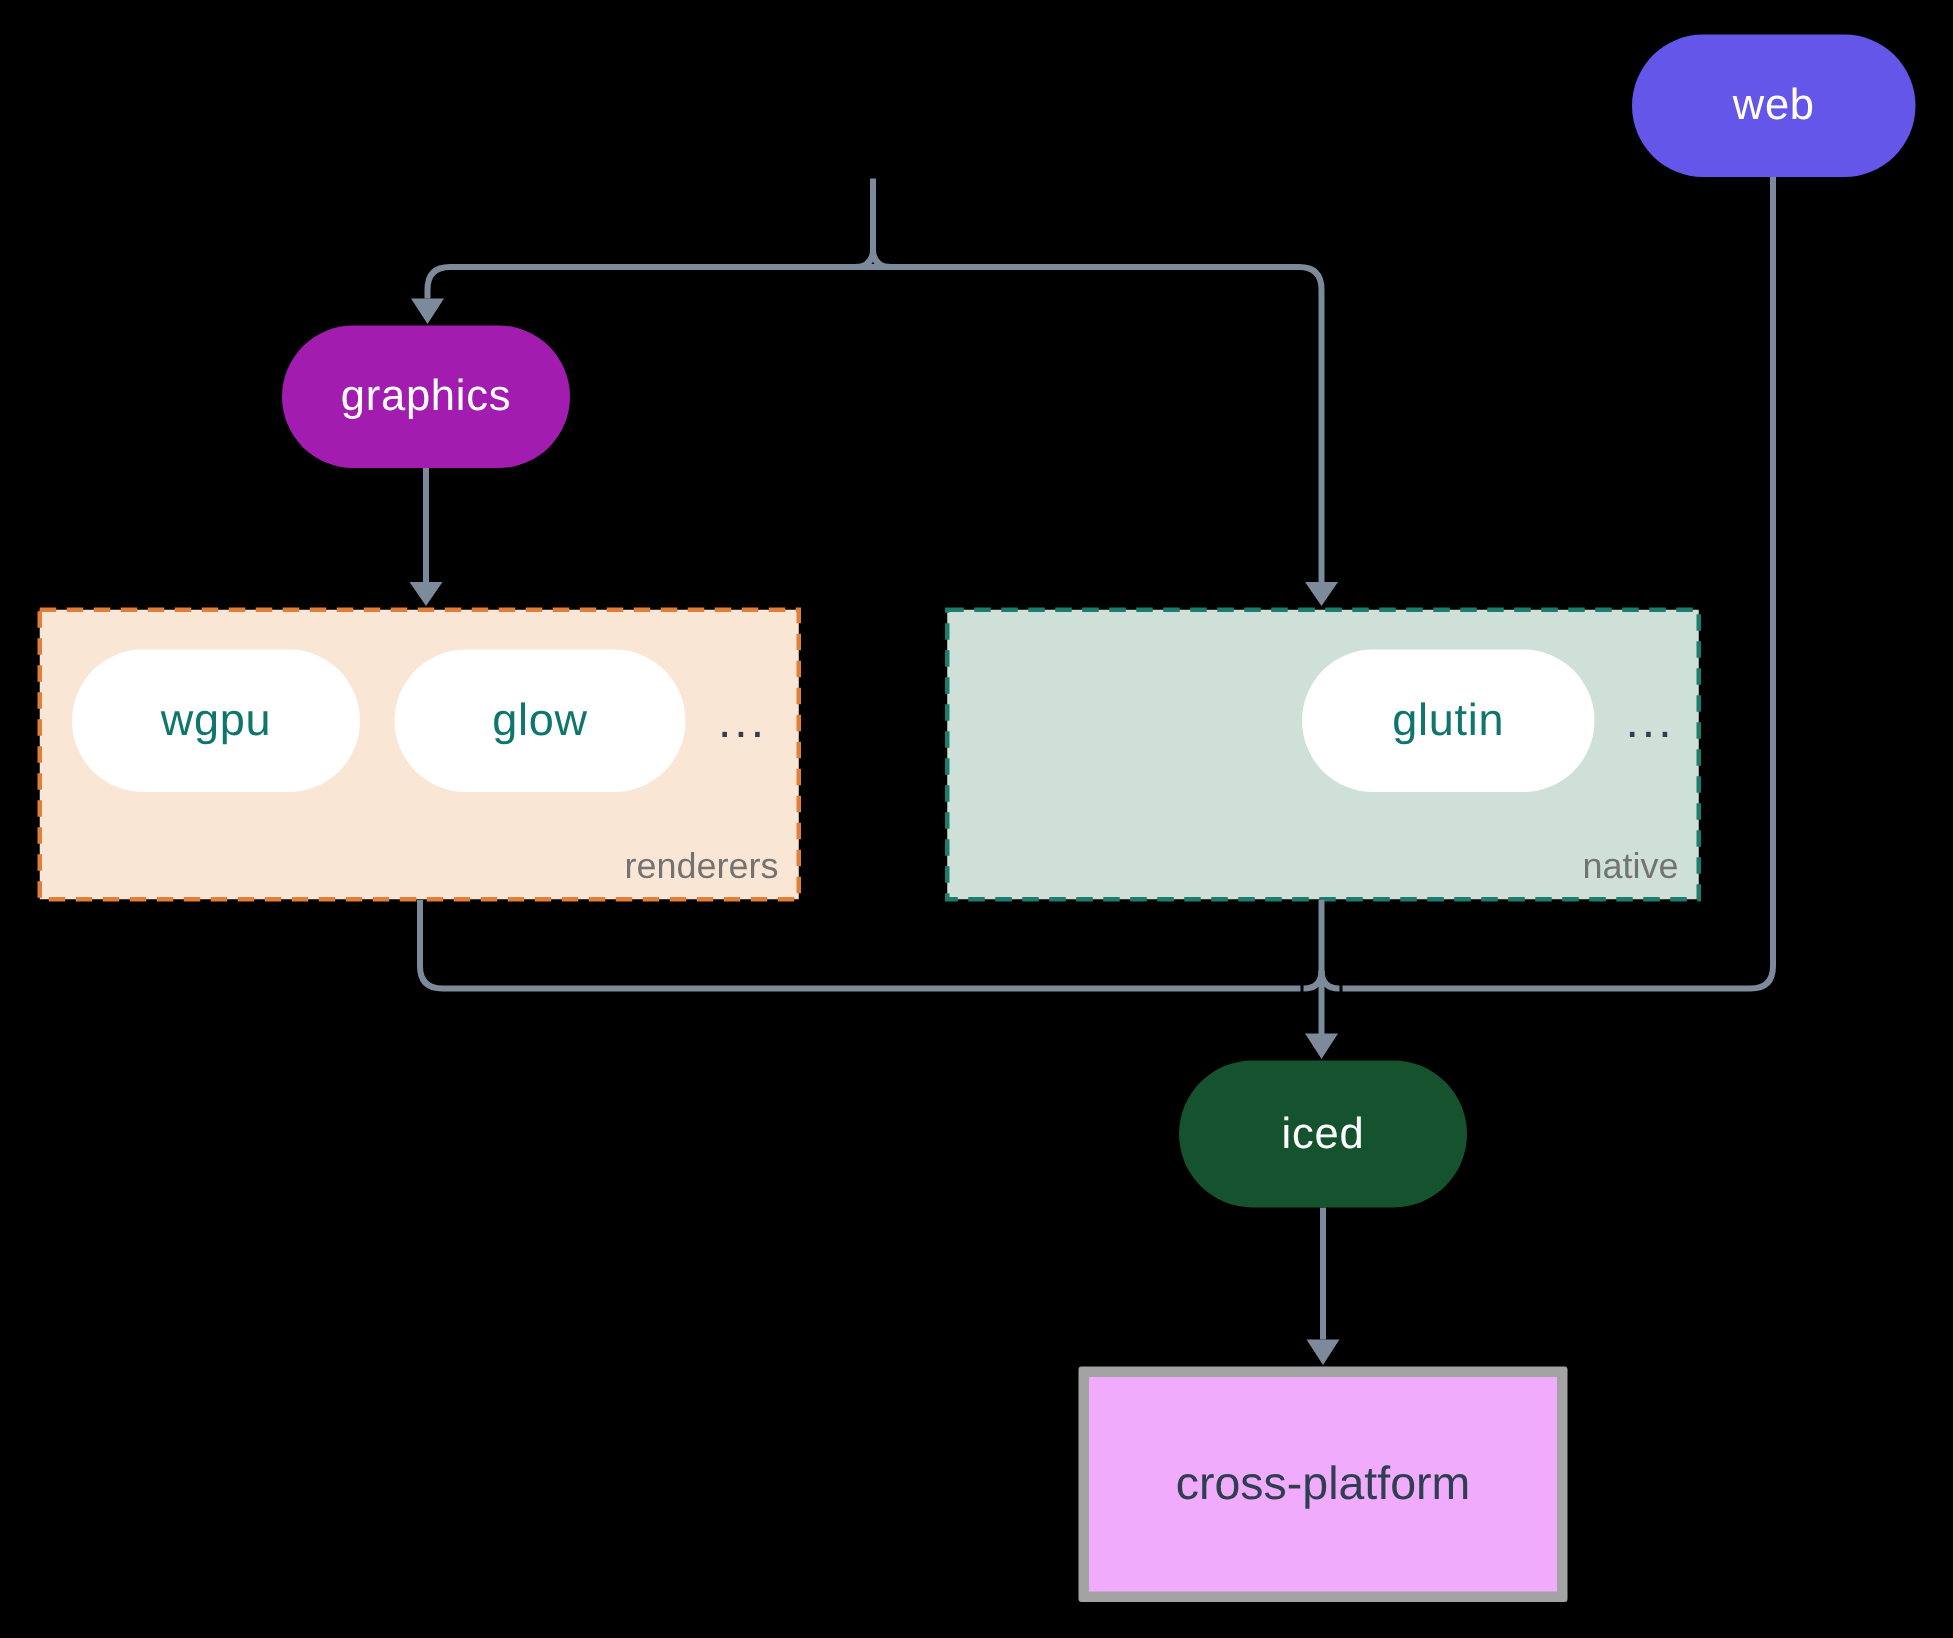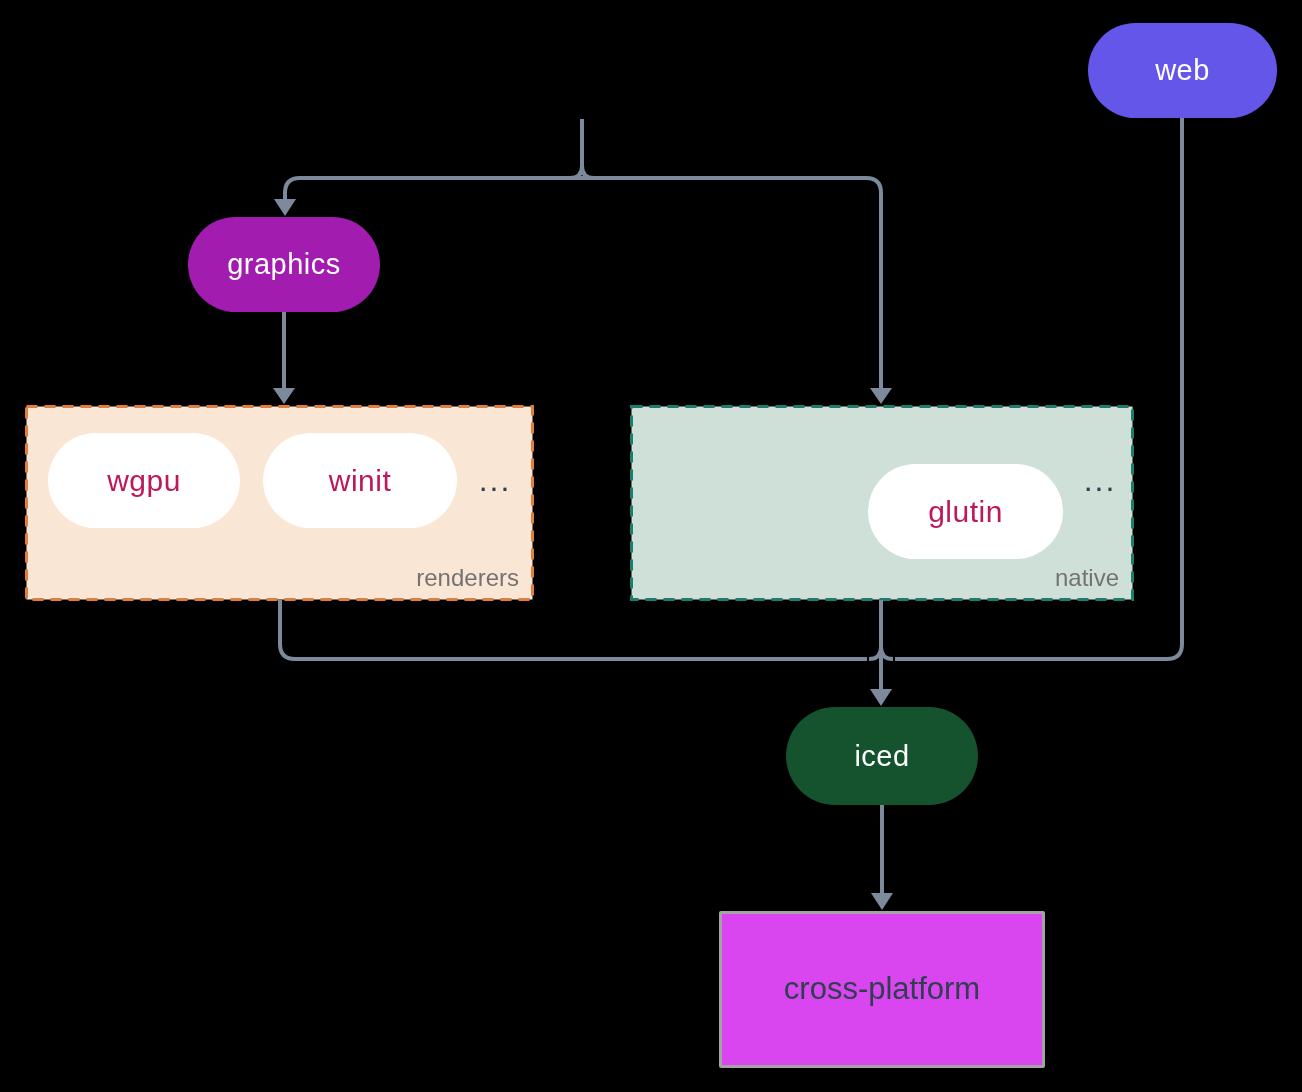--- a/index.html
+++ b/index.html
@@ -32,21 +32,21 @@
     border-radius: 48px;
     font-size: 29px;
     color: #ffffff;
     letter-spacing: 0.5px;
   }
   .pill-purple { background: #6456e8; }
   .pill-orange { background: #a21caf; }
   .pill-blue   { background: #14532d; }
   .pill-white  {
     background: #ffffff;
-    color: #be185d;
+    color: #0f766e;
   }
   .group-label {
     position: absolute;
     right: 14px;
     bottom: 8px;
     font-size: 24px;
     color: #737373;
     z-index: 2;
   }
   .group {
@@ -58,22 +58,22 @@
     position: absolute;
     z-index: 2;
     display: flex;
     align-items: center;
     justify-content: center;
     font-size: 32px;
     color: #2f3f50;
     letter-spacing: 2px;
   }
   .app-box {
-    background: #d946ef;
-    border: 3px solid #a3a3a3;
+    background: #f0abfc;
+    border: 7px solid #a3a3a3;
     border-radius: 2px;
     flex-direction: column;
     font-size: 31px;
     color: #2f3f50;
     line-height: 1.55;
     text-align: center;
   }
 </style>
 </head>
 <body>
@@ -124,30 +124,30 @@
 
   <div class="node pill pill-orange" style="left:188px; top:217px; width:192px; height:95px;">
     <span>graphics</span>
   </div>
 
   <div class="group" style="left:25px; top:405px; width:508px; height:195px;">
     <div class="node pill pill-white" style="left:23px; top:28px; width:192px; height:95px; font-size:30px;">
       <span>wgpu</span>
     </div>
     <div class="node pill pill-white" style="left:238px; top:28px; width:194px; height:95px; font-size:30px;">
-      <span>winit</span>
+      <span>glow</span>
     </div>
     <div class="ellipsis" style="left:440px; top:28px; width:60px; height:95px;">
       <span>...</span>
     </div>
     <div class="group-label">renderers</div>
   </div>
 
   <div class="group" style="left:630px; top:405px; width:503px; height:195px;">
-    <div class="node pill pill-white" style="left:238px; top:28px; width:195px; height:95px; font-size:30px;margin-top:31px;">
+    <div class="node pill pill-white" style="left:238px; top:28px; width:195px; height:95px; font-size:30px;">
       <span>glutin</span>
     </div>
     <div class="ellipsis" style="left:440px; top:28px; width:60px; height:95px;">
       <span>...</span>
     </div>
     <div class="group-label">native</div>
   </div>
 
   <div class="node pill pill-blue" style="left:786px; top:707px; width:192px; height:98px; border-radius:49px;">
     <span>iced</span>

